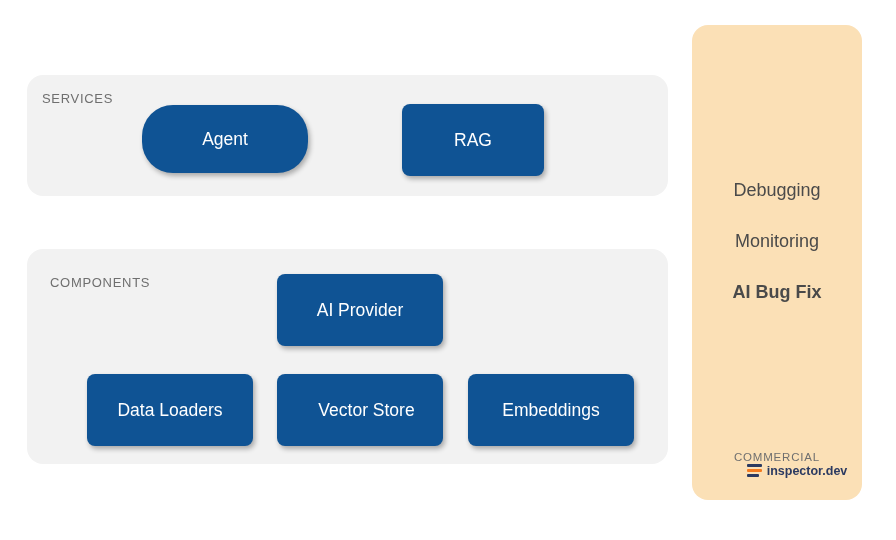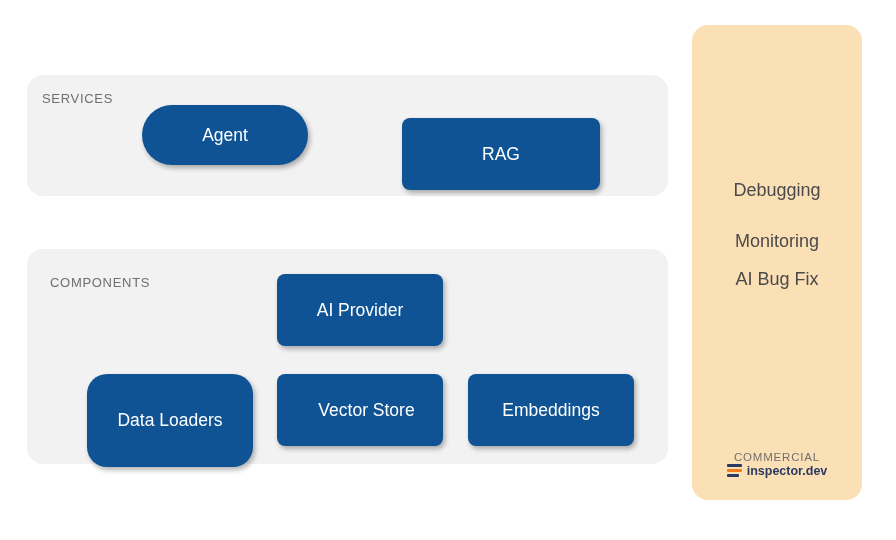--- a/index.html
+++ b/index.html
@@ -82,20 +82,21 @@
     margin-top: 16px;
   }
   #brand-row {
     position: absolute;
     top: 438px;
     width: 100%;
     display: flex;
     align-items: center;
     justify-content: center;
     gap: 5px;
+    padding-left: 20px;
   }
   #brand-mark {
     display: inline-block;
     width: 15px;
     height: 15px;
     position: relative;
     flex: 0 0 auto;
   }
   #brand-mark i {
     position: absolute;
@@ -131,37 +132,37 @@
 </style>
 </head>
 <body>
 
 <div id="canvas">
 
   <div class="group-panel" id="services-panel" style="left:27px; top:75px; width:641px; height:121px;">
   </div>
   <div class="group-label" style="left:42px; top:91px;">SERVICES</div>
 
-  <div class="node" id="node-agent" style="left:142px; top:105px; width:166px; height:60px;border-radius:31px;">
+  <div class="node" id="node-agent" style="left:142px; top:105px; width:166px; height:68px;border-radius:31px;">
     <span>Agent</span>
   </div>
 
-  <div class="node" id="node-rag" style="left:402px; top:118px; width:198px; height:72px;">
+  <div class="node" id="node-rag" style="left:402px; top:104px; width:142px; height:72px;">
     <span>RAG</span>
   </div>
 
   <div class="group-panel" id="components-panel" style="left:27px; top:249px; width:641px; height:215px;">
   </div>
   <div class="group-label" style="left:50px; top:275px;">COMPONENTS</div>
 
   <div class="node" id="node-ai-provider" style="left:277px; top:274px; width:166px; height:72px;">
     <span>AI Provider</span>
   </div>
 
-  <div class="node" id="node-data-loaders" style="left:87px; top:374px; width:166px; height:93px;border-radius:20px;">
+  <div class="node" id="node-data-loaders" style="left:87px; top:374px; width:166px; height:72px;">
     <span>Data Loaders</span>
   </div>
 
   <div class="node" id="node-vector-store" style="left:277px; top:374px; width:166px; height:72px;padding-left:13px;">
     <span>Vector Store</span>
   </div>
 
   <div class="node" id="node-embeddings" style="left:468px; top:374px; width:166px; height:72px;">
     <span>Embeddings</span>
   </div>
@@ -169,21 +170,21 @@
   <div id="commercial-panel">
 
     <div class="feature-item" style="top:206px;">
       <span>Monitoring</span>
     </div>
 
     <div class="feature-item" style="top:155px;">
       <span>Debugging</span>
     </div>
 
-    <div class="feature-item" style="top:244px;">
+    <div class="feature-item" style="top:257px;font-weight:bold;">
       <span>AI Bug Fix</span>
     </div>
 
     <div id="commercial-label">COMMERCIAL</div>
 
     <div id="brand-row">
       <span id="brand-mark">
         <i class="bar-top"></i>
         <i class="bar-mid"></i>
         <i class="bar-bot"></i>

